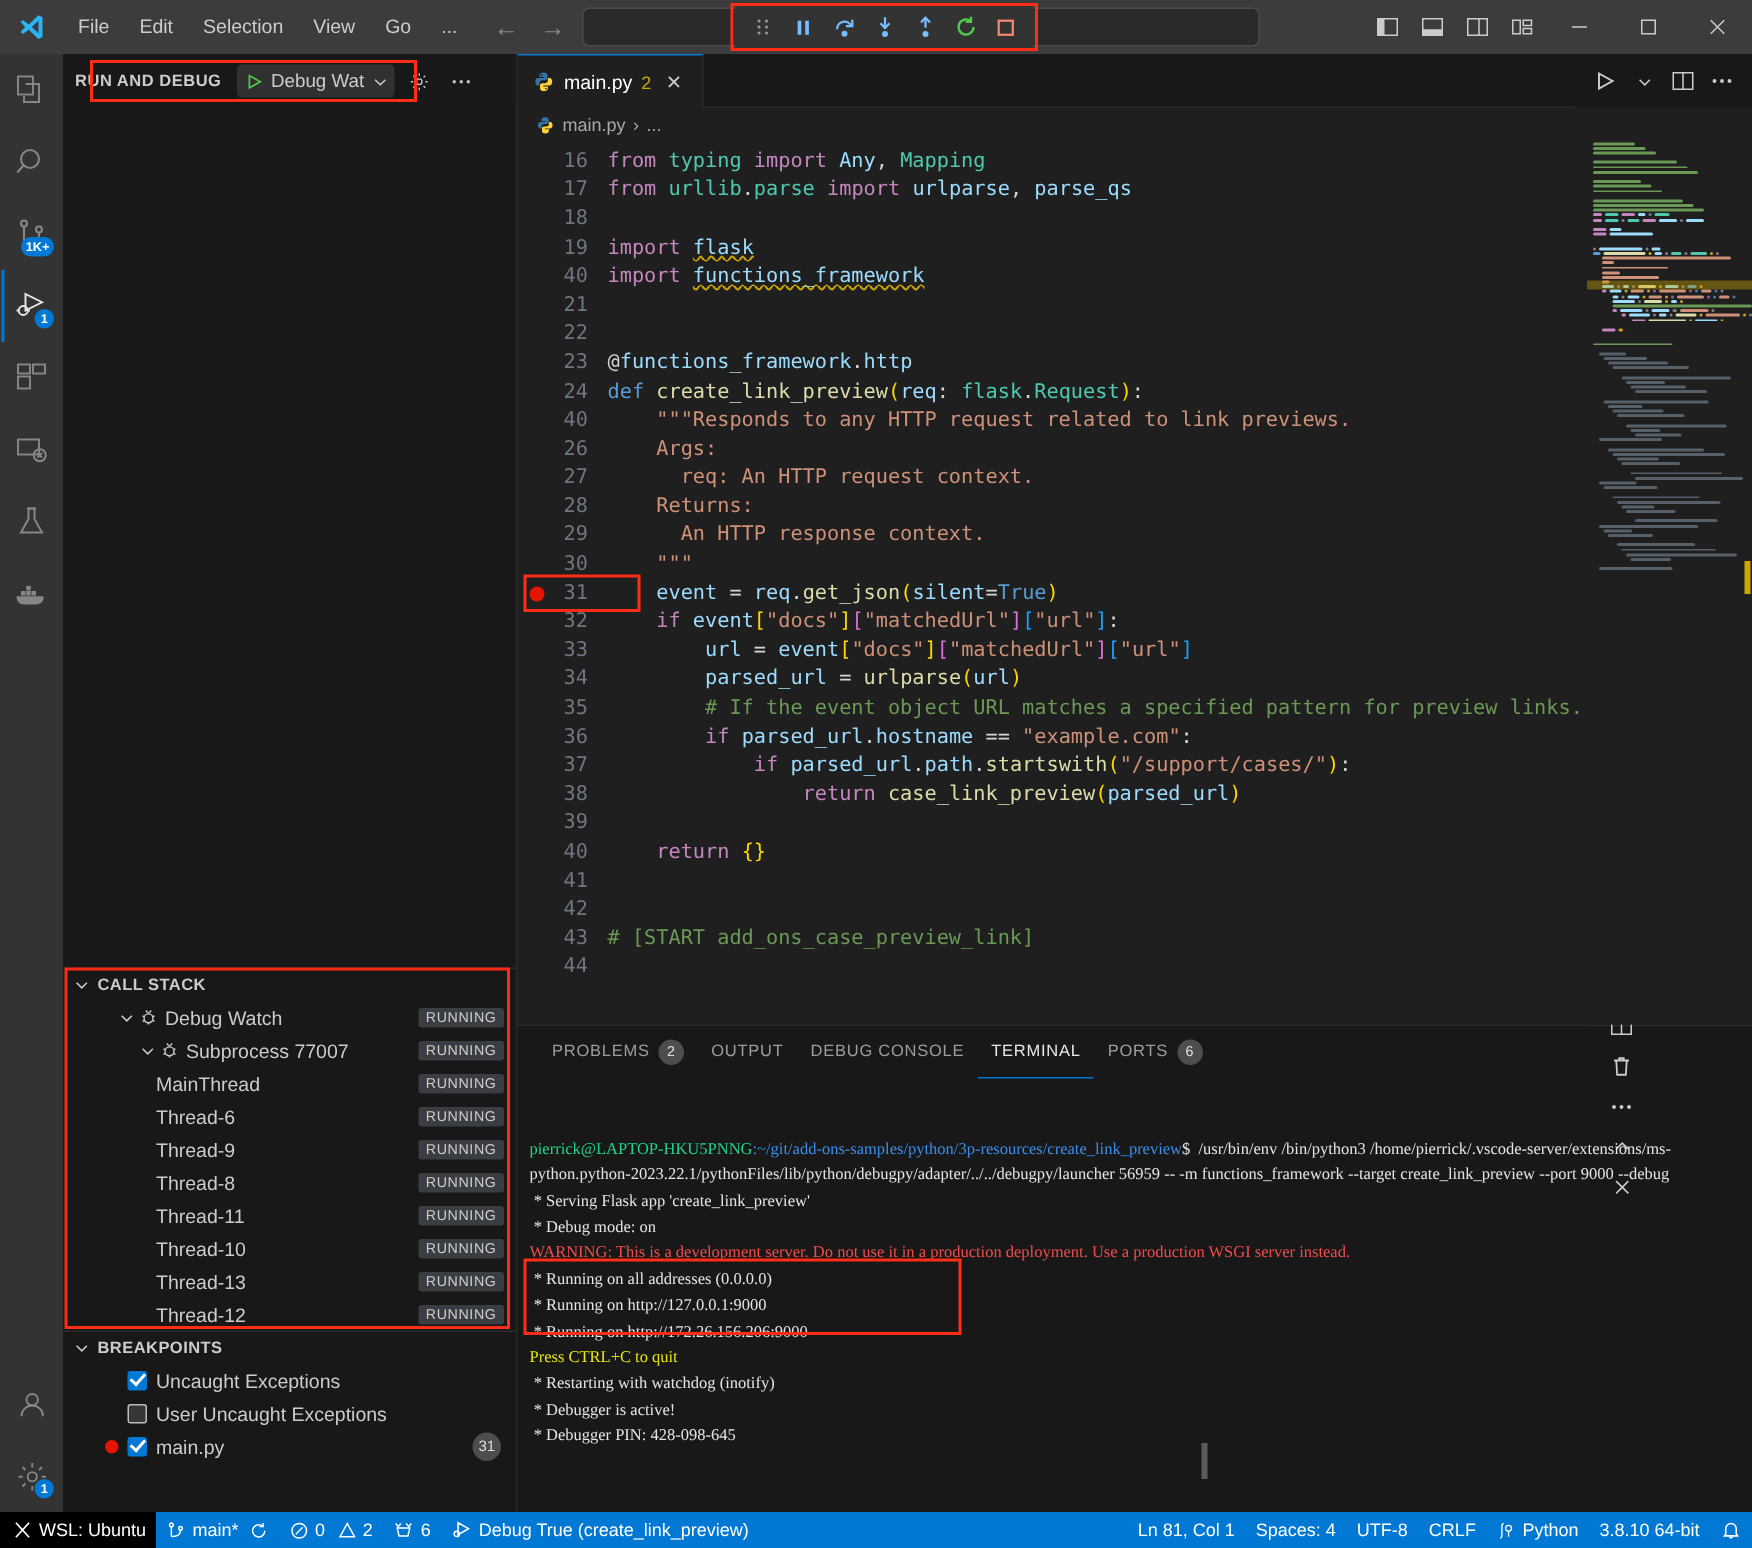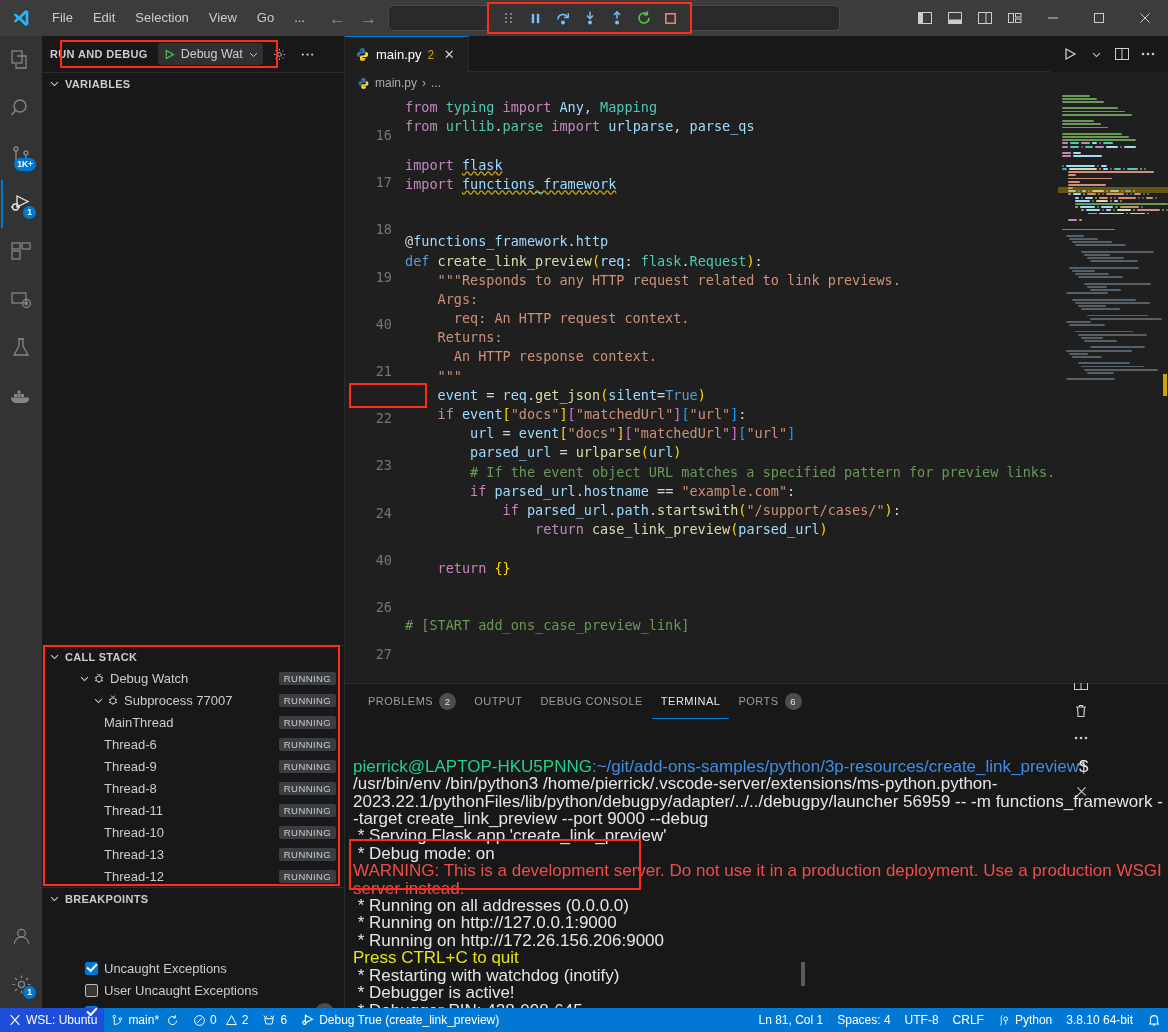--- a/index.html
+++ b/index.html
@@ -108,21 +108,21 @@
   #variables-section{ flex:0 0 373px; }
   #variables-section .sec-body{ height:351px; }
   #watch-section{ flex:0 0 200px; }
   #watch-section .sec-body{ height:178px; }
   #callstack-section{ flex:0 0 242px; position:relative; }
   #callstack-section .sec-body{ height:220px; }
   .callstack-box{
     position:absolute; left:1px; top:0px; right:4px; bottom:1px;
     border:2px solid #ff2d16; pointer-events:none; z-index:6;
   }
-  #breakpoints-section{ flex:1;gap:48px; }
+  #breakpoints-section{ flex:1; }
 
   .cs-row{
     height:22px; display:flex; align-items:center; font-size:13px; color:#cccccc;
     padding-right:8px; position:relative;
   }
   .cs-indent{ flex:0 0 auto; }
   .cs-label{ flex:1; white-space:nowrap; overflow:hidden; text-overflow:ellipsis; }
   .cs-state{
     background:#3a3d41; color:#cccccc; font-size:9.5px; letter-spacing:.4px;
     padding:1px 5px; border-radius:2px; font-weight:400;
@@ -172,21 +172,21 @@
     font-size:12px; color:#a9a9a9; flex:0 0 22px; background:#1f1f1f;
   }
 
   .editorwrap{ flex:1; position:relative; display:flex; min-height:0; background:#1f1f1f; overflow:hidden; }
   .code-area{ flex:1; display:flex; position:relative; overflow:hidden; }
   .gutter{
     width:56px; flex:0 0 56px; padding-top:4px; text-align:right;
     font-family:"DejaVu Sans Mono","Liberation Mono",monospace; font-size:13.5px;
     color:#6e7681; user-select:none;
   }
-  .gln{ height:19.2px; line-height:19.2px; padding-right:9px; position:relative;margin-top:28px; }
+  .gln{ height:19.2px; line-height:19.2px; padding-right:9px; position:relative; }
   .gln .bpmark{
     position:absolute; left:8px; top:5px; width:10px; height:10px;
     border-radius:50%; background:#e51400;
   }
   .bp-line-box{
     position:absolute; left:4px; top:-3px; width:78px; height:25px;
     border:2px solid #ff2d16; pointer-events:none; z-index:5;
   }
   .codetext{
     flex:1; padding-top:4px; padding-left:4px;
@@ -219,38 +219,38 @@
   .pbadge{
     background:#4d4d4d; color:#e0e0e0; font-size:9.5px; border-radius:9px;
     min-width:17px; height:17px; display:flex; align-items:center; justify-content:center; padding:0 4px;
   }
   .panel-actions{ margin-left:auto; display:flex; align-items:center; gap:3px; padding-right:10px;flex-direction:column; }
   .pa{ width:24px; height:24px; display:flex; align-items:center; justify-content:center; color:#cccccc; }
   .term-chip{ display:flex; align-items:center; gap:6px; font-size:12.5px; color:#cccccc; padding-right:4px; }
 
   .terminal{
     flex:1; padding:4px 0 0 8px; position:relative; overflow:hidden;
-    font-family:Liberation Sans, sans-serif; font-size:17px;
+    font-family:Liberation Serif, serif; font-size:11px;
     line-height:17.4px; color:#cccccc; white-space:pre-wrap;
   }
   .t-green{color:#23d18b}.t-blue{color:#3b8eea}.t-yellow{color:#e5e510}
   .t-red{color:#f14c4c}.t-white{color:#e5e5e5}
   .term-box{
     position:absolute; left:4px; top:120px; width:292px; height:51px;
     border:2px solid #ff2d16; pointer-events:none;
   }
   .term-scroll{ position:absolute; right:363px; bottom:22px; width:4px; height:24px; background:#5a5a5a; }
 
   
   .statusbar{
     height:24px; flex:0 0 24px; background:#0078d4; display:flex; align-items:center;
     color:#ffffff; font-size:12px;
   }
   .sb-item{ display:flex; align-items:center; gap:4px; padding:0 7px; height:24px; }
-  .sb-remote{ background:#1d4ed8; padding-left:8px; }
+  .sb-remote{ background:#000000; padding-left:8px; }
   .sb-right{ margin-left:auto; display:flex; align-items:center; }
   svg{ display:block; }
 </style>
 </head>
 <body>
 
 <div class="app">
 
   <div class="titlebar">
     <div class="vscode-logo">
@@ -475,28 +475,20 @@
         <div class="sb-hdr-icon">
           <svg width="15" height="15" viewBox="0 0 16 16" fill="currentColor">
               <circle cx="3" cy="8" r="1.2"></circle>
               <circle cx="8" cy="8" r="1.2"></circle>
               <circle cx="13" cy="8" r="1.2"></circle>
             </svg>
         </div>
       </div>
 
       <div class="section" id="variables-section">
-        <div class="sec-head">
-          <span class="chev">
-            <svg width="11" height="11" viewBox="0 0 16 16">
-                <path d="M3 6l5 5 5-5" fill="none" stroke="#ccc" stroke-width="1.5"></path>
-              </svg>
-          </span>
-          <span>VARIABLES</span>
-        </div>
         <div class="sec-body"></div>
       </div>
 
       <div class="section" id="watch-section">
         <div class="sec-body"></div>
       </div>
 
       <div class="section" id="callstack-section">
         <div class="callstack-box"></div>
         <div class="sec-head">

